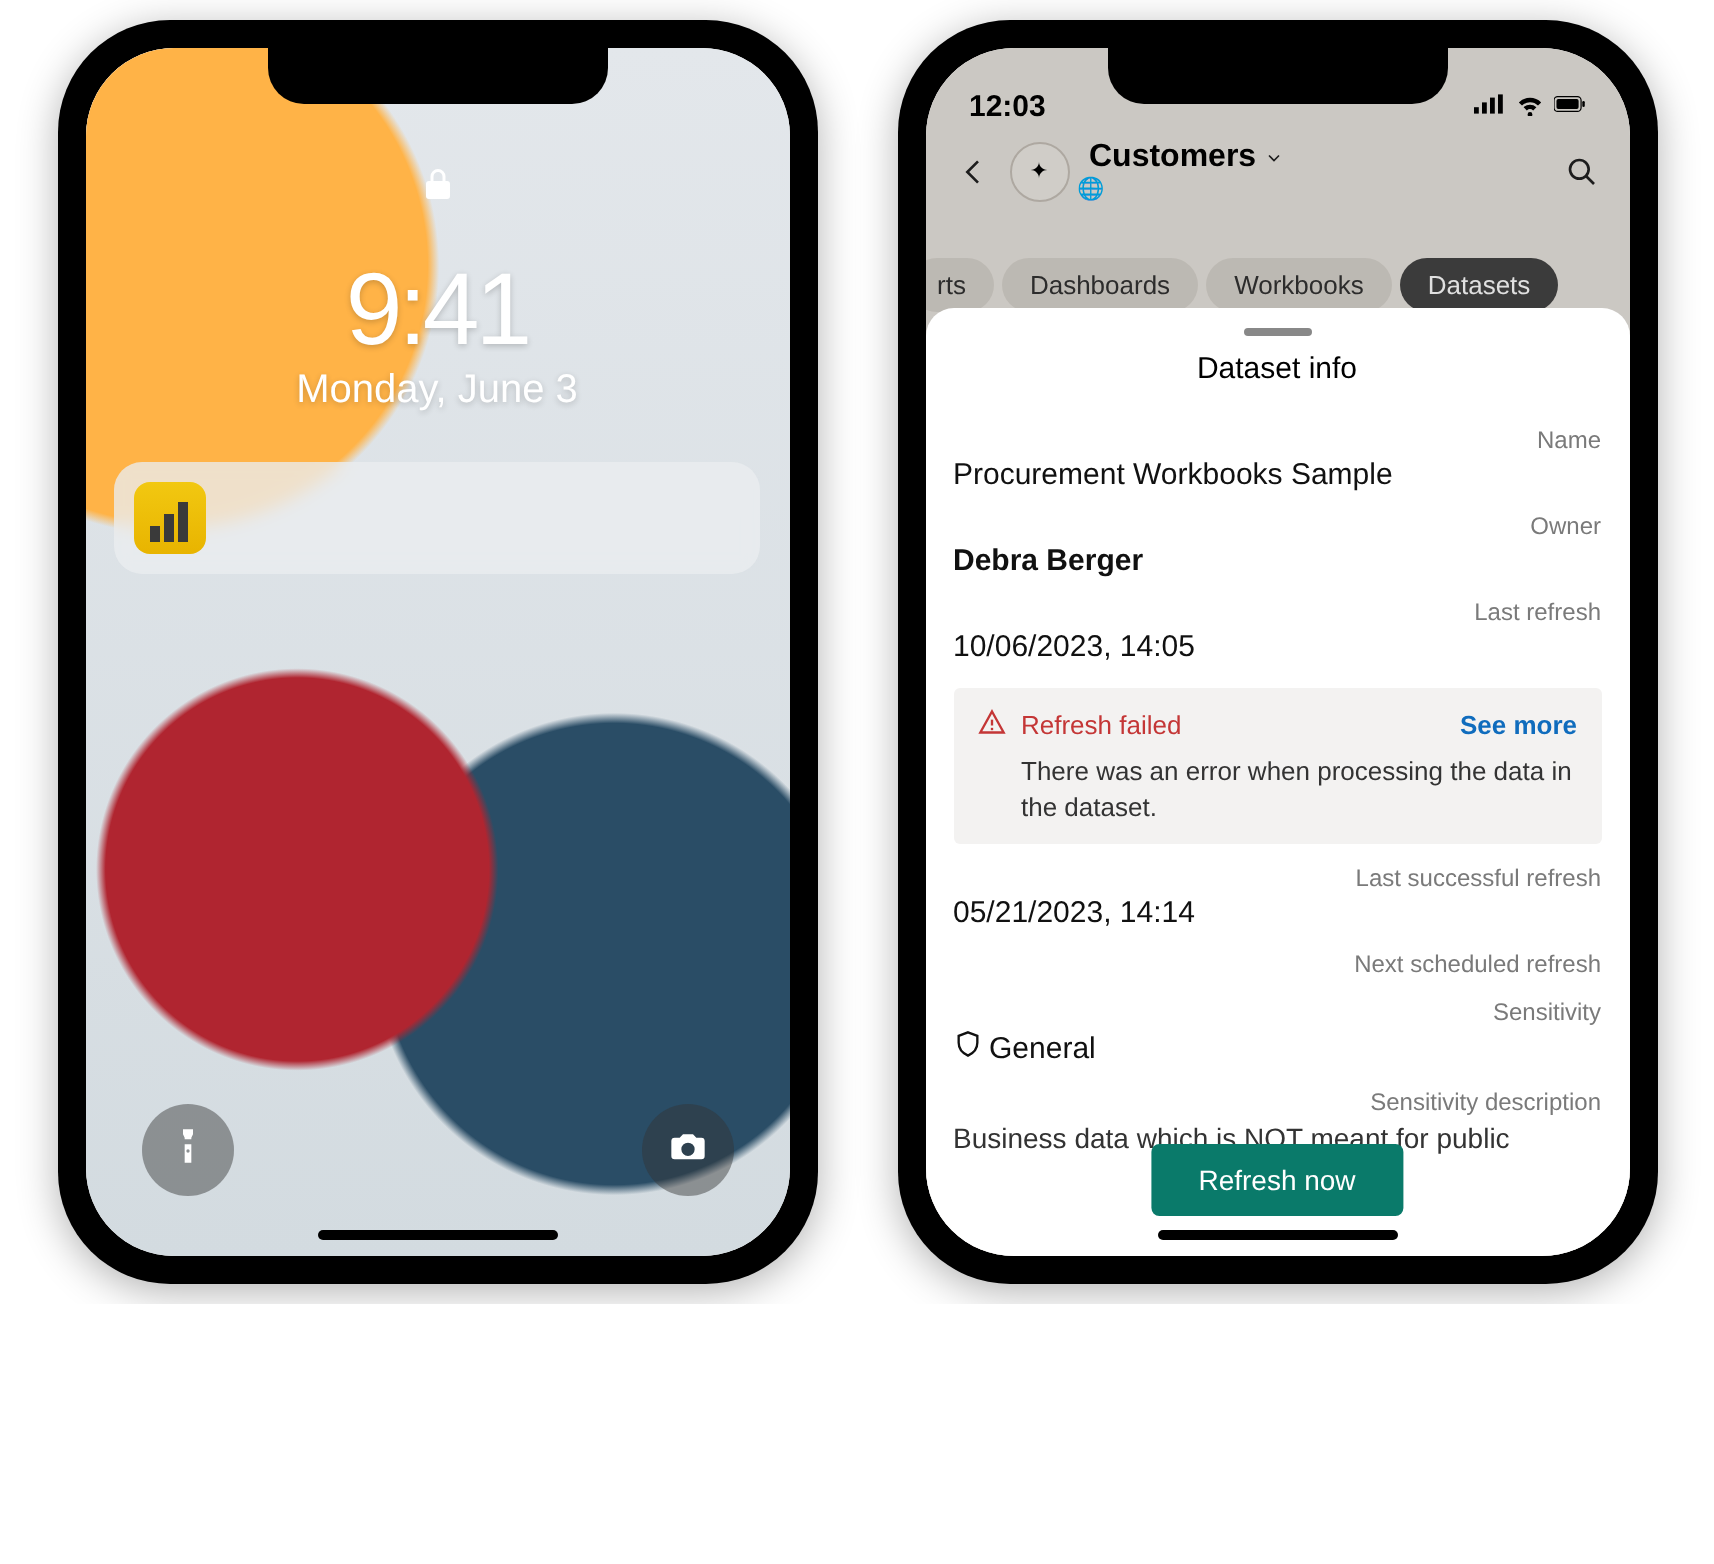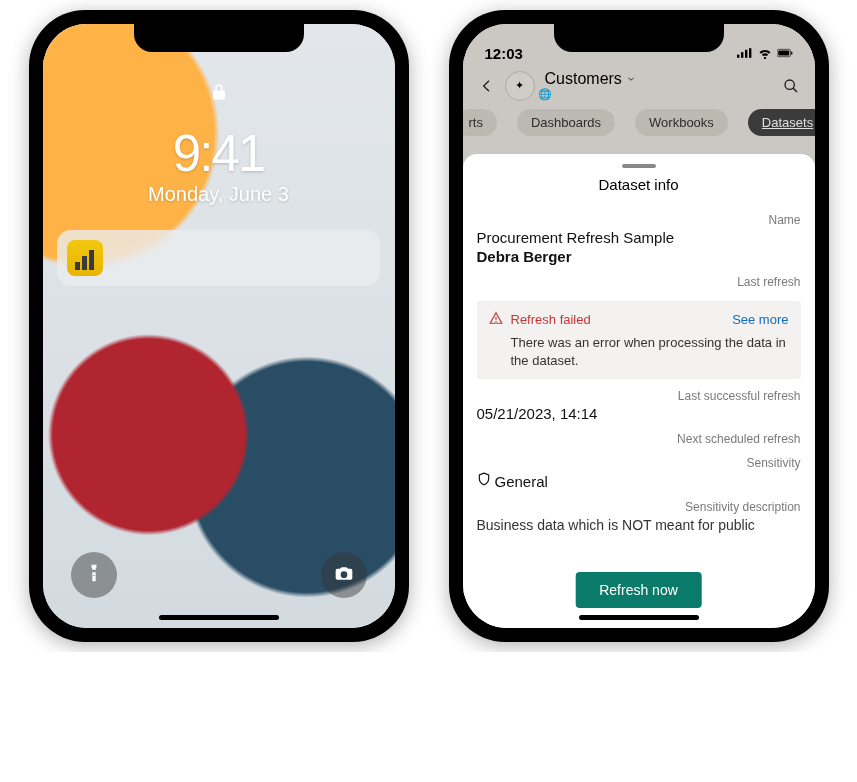--- a/index.html
+++ b/index.html
@@ -167,37 +167,37 @@
     display: flex;
     align-items: center;
     justify-content: center;
   }
   .back-btn svg, .search-btn svg { width: 16px; height: 16px; stroke: #222; fill: none; stroke-width: 2; }
   .header-icon {
     width: 30px; height: 30px; border-radius: 50%; border: 1px solid #c6c0b8;
     display: flex; align-items: center; justify-content: center; font-size: 11px;
     background: #edeae4;
   }
-  .header-title { margin-left: 6px; font-weight: 400; font-size: 16px; display:flex; align-items:center; gap:4px;justify-content:flex-end;}
+  .header-title { margin-left: 6px; font-weight: 700; font-size: 16px; display:flex; align-items:center; gap:4px;justify-content:flex-end;}
   .header-sub { font-size: 11px; }
   .chev { width:10px; height:10px; }
   .tabs {
     position: relative; z-index:10;
-    display: flex; gap: 20px; padding: 0 8px; overflow: hidden;
+    display: flex; gap: 4px; padding: 0 8px; overflow: hidden; margin-top: 20px;
   }
   .pill {
     padding: 6px 14px;
     border-radius: 16px;
     background: #d7d3cc;
     font-size: 13px;
     color: #333;
     white-space: nowrap;
   }
   .pill.partial-left { margin-left: -16px; }
-  .pill.active { background: #444; color: #fff; text-decoration: underline; }
+  .pill.active { background: #444; color: #fff; }
   .scrim { position:absolute; inset:0; background: rgba(0,0,0,0.12); z-index:15; }
   .sheet {
     position: absolute;
     top: 130px; bottom: 0; left: 0; right: 0;
     background: #fff;
     border-top-left-radius: 14px;
     border-top-right-radius: 14px;
     z-index: 20;
     display: flex;
     flex-direction: column;
@@ -214,21 +214,21 @@
   .error-box {
     background: #f3f2f1;
     border-radius: 3px;
     padding: 10px 12px;
     margin-top: 12px;
     font-size: 13px;
   }
   .error-head { display: flex; align-items: center; justify-content: space-between; }
   .error-head svg { width: 14px; height: 14px; }
   .error-title { color: #c43636; font-weight: 500; margin-left: 8px; }
-  .error-link { margin-left: auto; color: #0f6cbd; }
+  .error-link { margin-left: auto; color: #0f6cbd; font-weight: bold; }
   .error-msg { margin-top: 6px; margin-left: 22px; color: #333; line-height: 1.35; font-size: 13px; }
   .sens-row { display: flex; align-items: center; gap: 4px; margin-top: 2px; }
   .sens-row svg { width: 14px; height: 14px; }
   .sens-desc { font-size: 14px; color: #333; margin-top: 2px; line-height:1.35; }
   .fade-bottom { height: 14px; }
   .refresh-btn {
     position: absolute;
     bottom: 20px;
     left: 50%;
     transform: translateX(-50%);
@@ -351,25 +351,27 @@
       <div class="pill active">Datasets</div>
     </div>
 
     <div class="scrim"></div>
 
     <div class="sheet">
       <div class="grabber"></div>
       <div class="sheet-title">Dataset info</div>
 
       <div class="field-label">Name</div>
-      <div class="field-value">Procurement Refresh Sample</div>
-
+      <div class="field-value">Procurement Workbooks Sample</div>
+
+      <div class="field-label">Owner</div>
       <div class="field-value bold">Debra Berger</div>
 
       <div class="field-label">Last refresh</div>
+      <div class="field-value">10/06/2023, 14:05</div>
 
       <div class="error-box">
         <div class="error-head">
           <span>
             <svg viewBox="0 0 24 24">
                 <path d="M12 3l10 18H2L12 3z" fill="none" stroke="#c43636" stroke-width="2"></path>
                 <rect x="11" y="10" width="2" height="5" fill="#c43636"></rect>
                 <rect x="11" y="17" width="2" height="2" fill="#c43636"></rect>
               </svg>
           </span>

